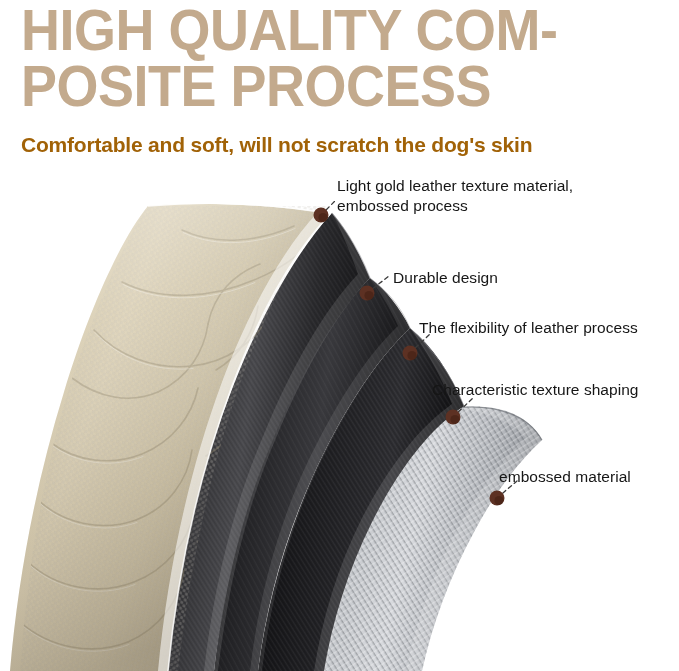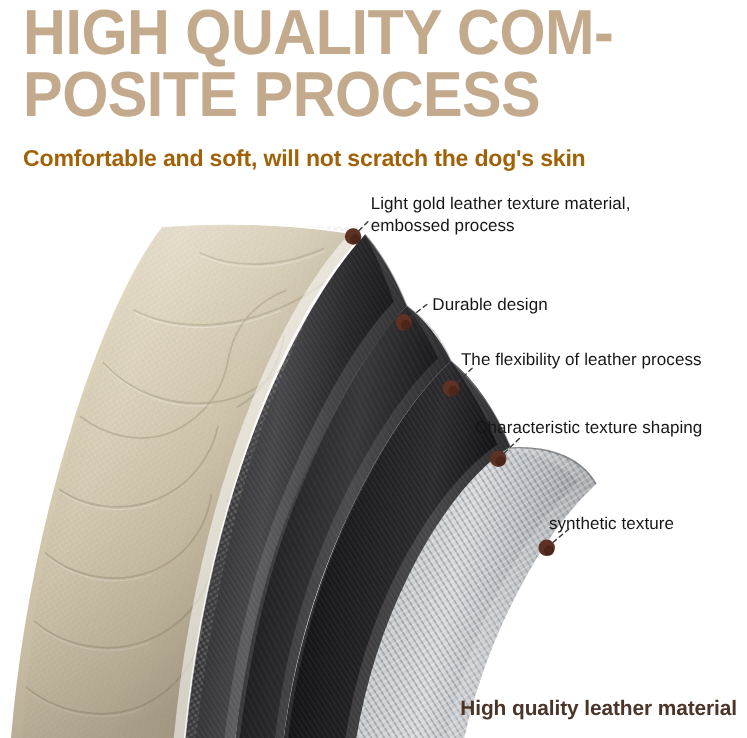--- a/index.html
+++ b/index.html
@@ -309,17 +309,16 @@
 
   <div class="callout-label" style="left:391px; top:268px;">Durable design</div>
 
   <div class="callout-label" style="left:335px; top:176px;">Light gold leather texture material,
 embossed process</div>
 
   <div class="callout-label" style="left:417px; top:318px;">The flexibility of leather process</div>
 
   <div class="callout-label" style="left:430px; top:380px;">Characteristic texture shaping</div>
 
-  <div class="callout-label" style="left:497px; top:467px;">synthetic texture</div>
-
-  <div class="footer-note">High quality leather material</div>
+  <div class="callout-label" style="left:497px; top:467px;">embossed material</div>
+
 
 </div>
 
 </body></html>

